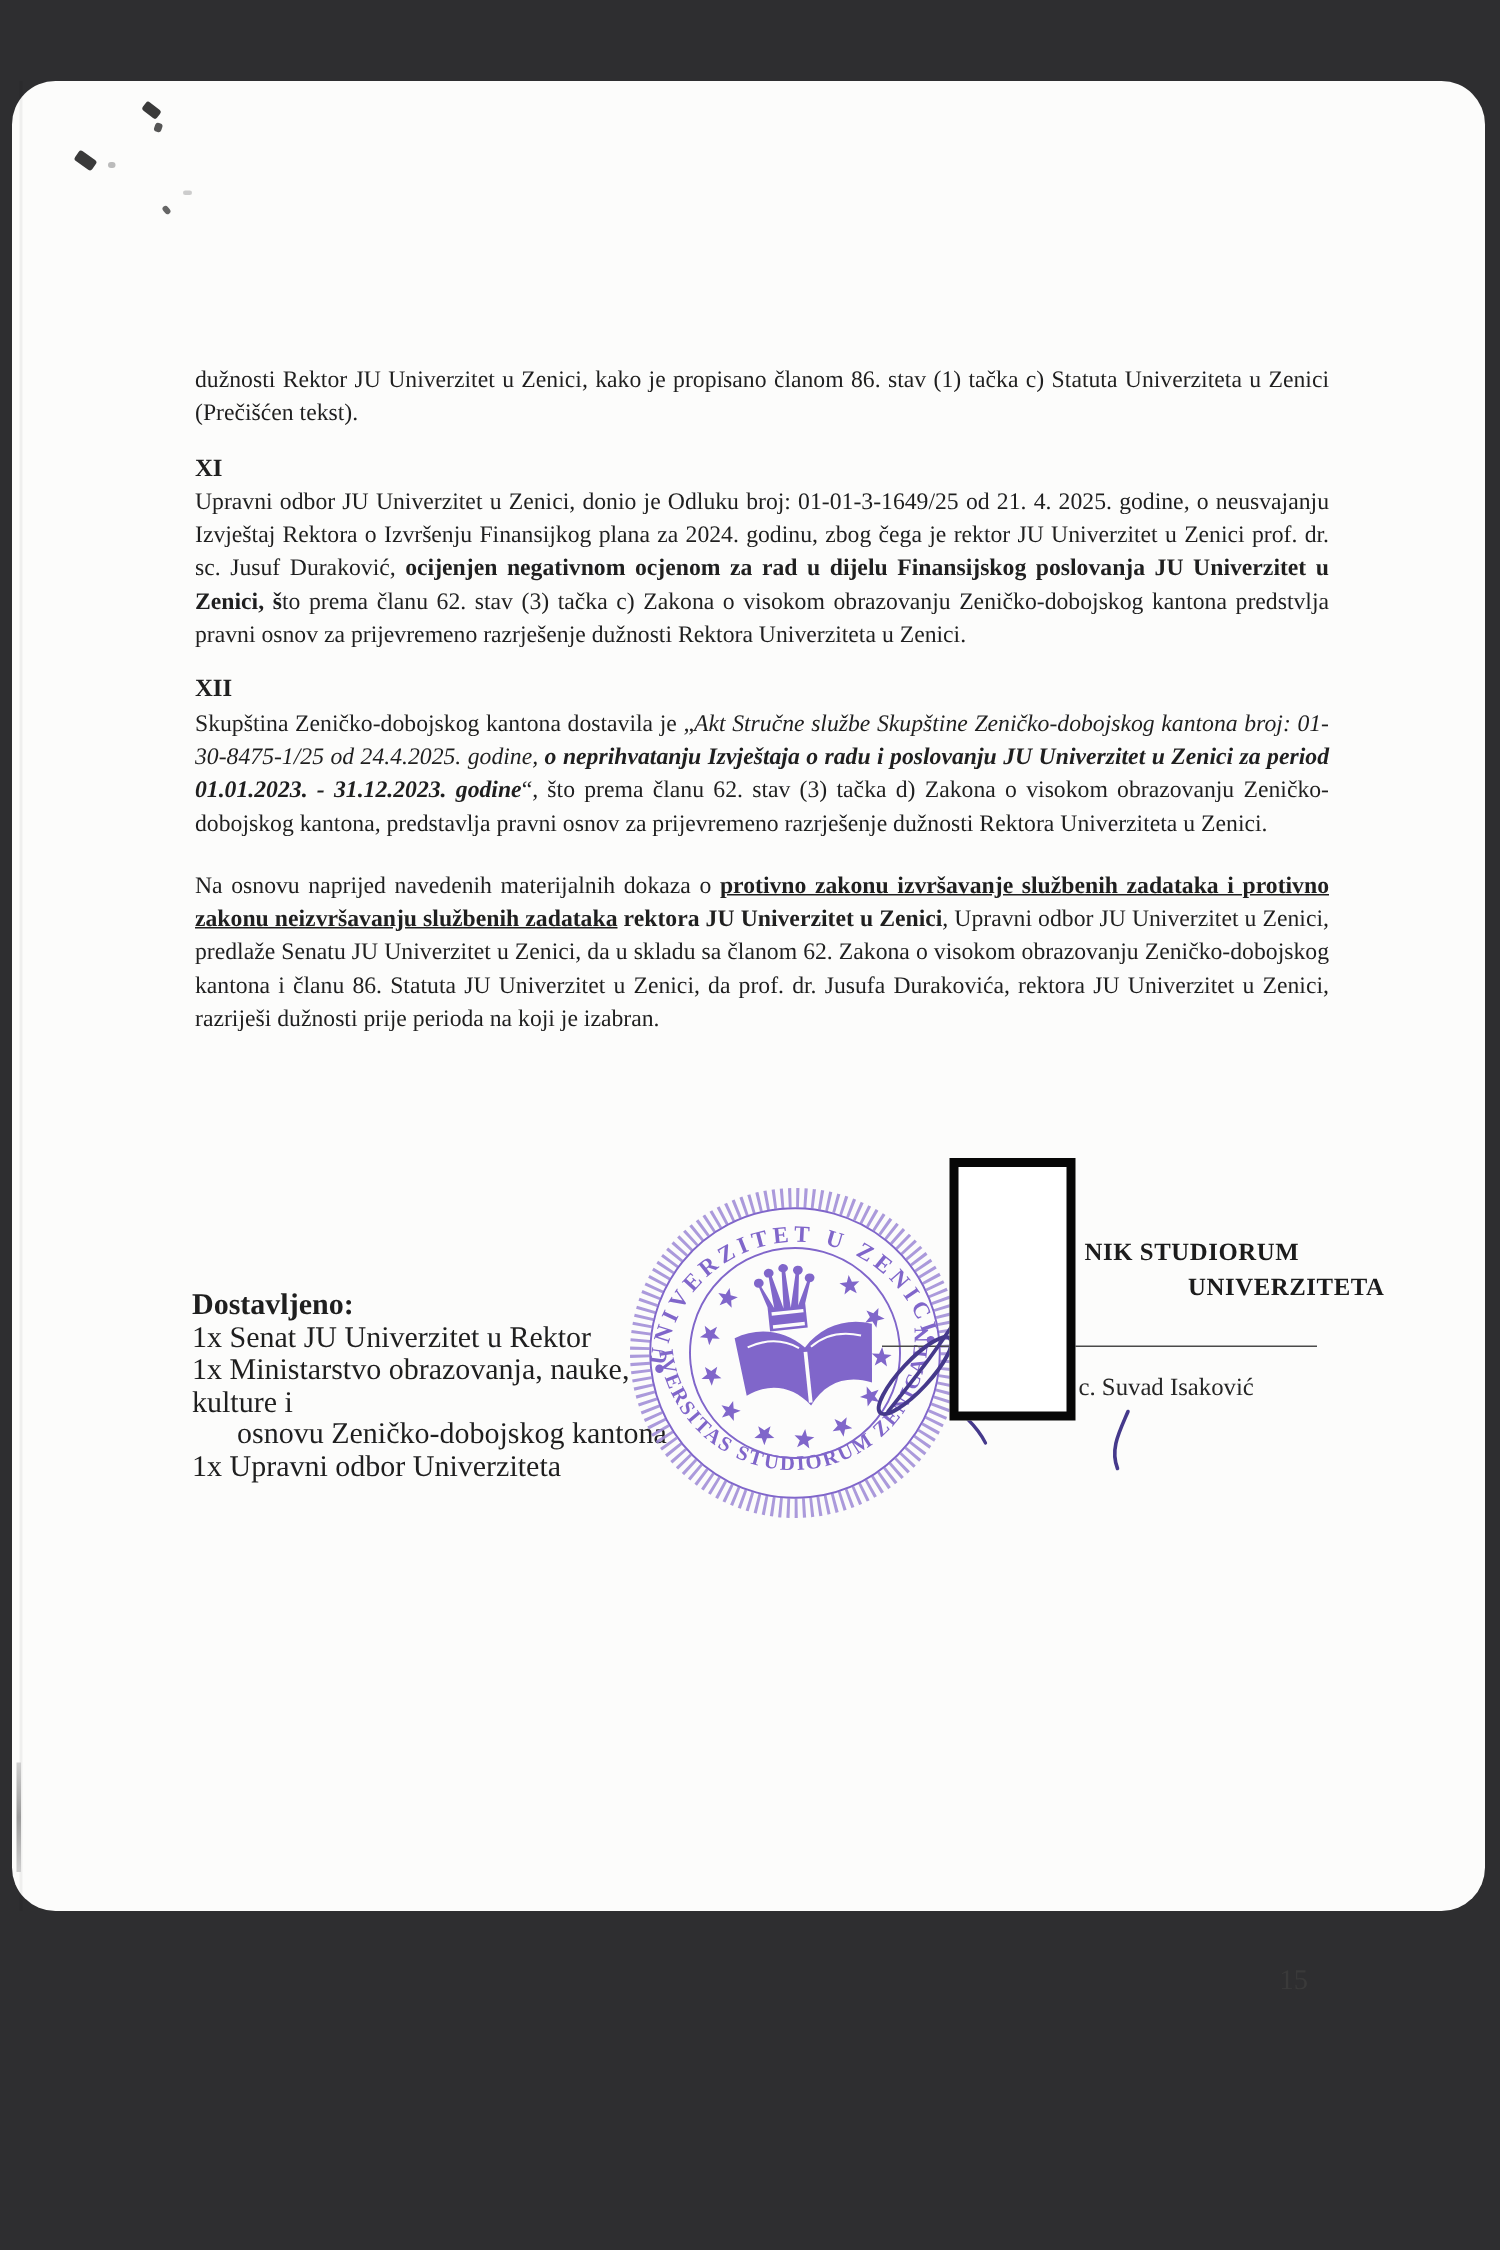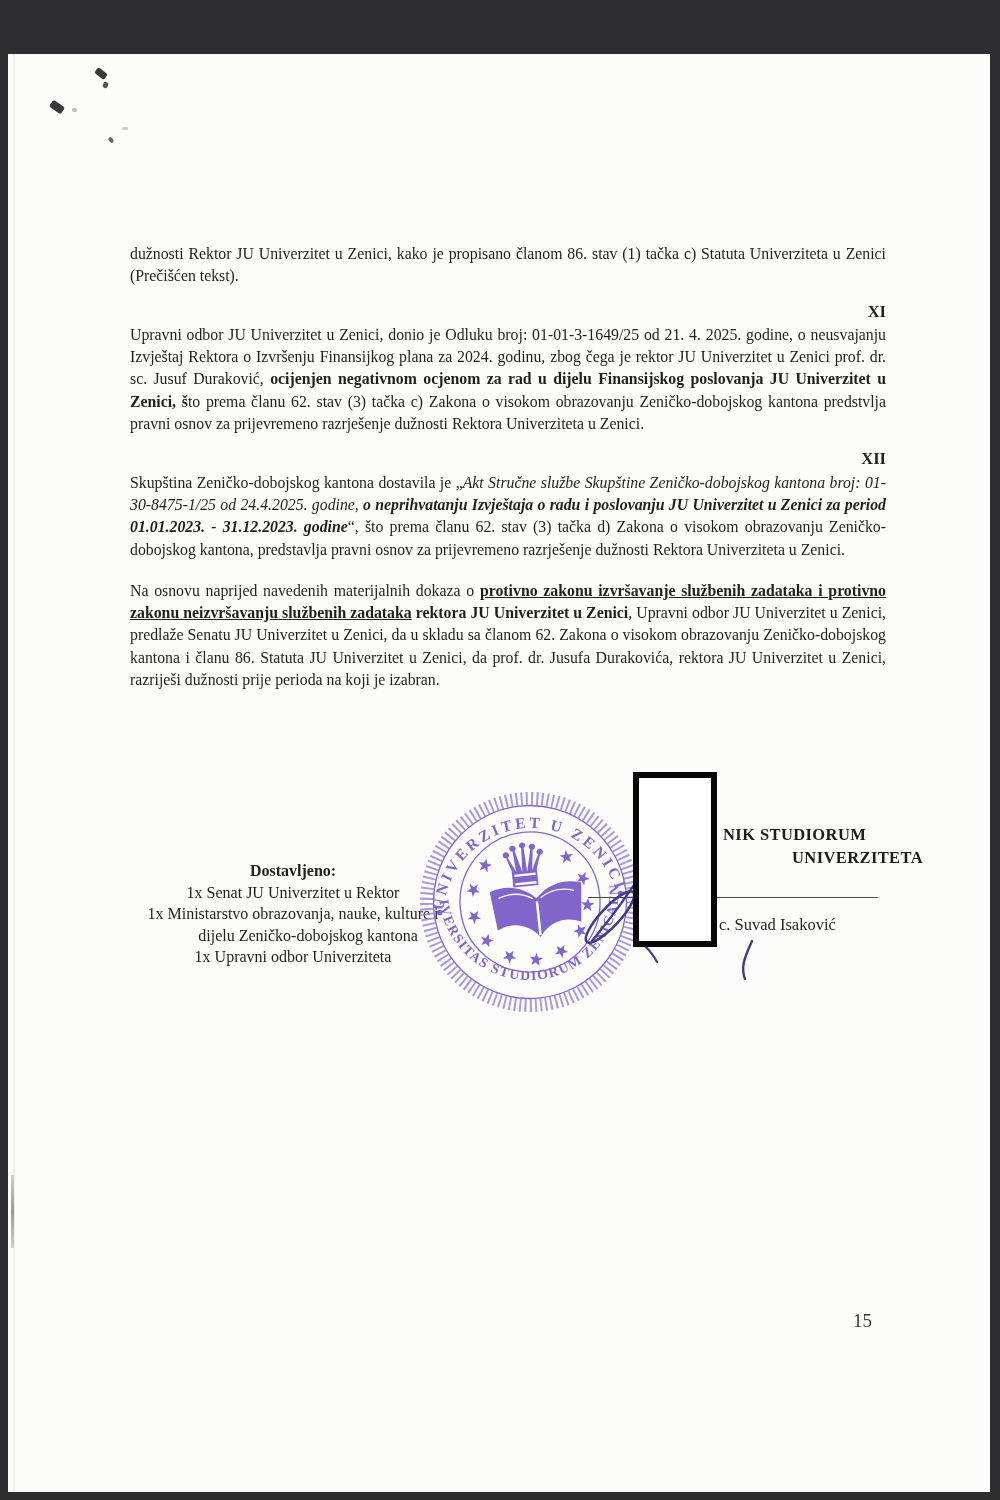--- a/index.html
+++ b/index.html
@@ -2,45 +2,45 @@
 <html style="--paper: #fcfcfb; --backdrop: #2e2e30; --ink: #1f1f1f; --stamp: #7a5ec8; --stamp-light: #9d89d6; --signature-ink: #45398b;"><head>
 <meta charset="utf-8">
 <style>
   :root{
     --paper:#fcfcfb; --backdrop:#2e2e30; --ink:#1f1f1f;
     --stamp:#7a5ec8; --stamp-light:#9d89d6; --signature-ink:#45398b;
   }
   html,body{margin:0;padding:0;}
   body{width:1000px;height:1500px;background:var(--backdrop);position:relative;overflow:hidden;
        font-family:"Liberation Serif","DejaVu Serif",serif;}
-  .page{position:absolute;left:8px;top:54px;width:982px;height:1438px;background:var(--paper);}
+  .page{position:absolute;left:8px;top:54px;width:982px;height:1220px;background:var(--paper);border-radius:29px;}
   .crease{position:absolute;left:5px;top:0;width:2px;height:100%;background:rgba(0,0,0,0.05);}
   .crease-dark{position:absolute;left:3px;top:1121px;width:3px;height:73px;
       background:linear-gradient(#cfcfcf,#9a9a9a,#cfcfcf);}
   .speck{position:absolute;background:#3a3a3a;border-radius:2px;}
   .sp1{left:87px;top:16px;width:12px;height:7px;transform:rotate(38deg);}
   .sp2{left:95px;top:28px;width:5px;height:6px;transform:rotate(20deg);background:#555;}
   .sp3{left:42px;top:49px;width:14px;height:8px;transform:rotate(35deg);}
   .sp4{left:64px;top:54px;width:5px;height:4px;background:#bbb;}
   .sp5{left:100px;top:84px;width:6px;height:4px;transform:rotate(50deg);background:#666;}
   .sp6{left:114px;top:73px;width:6px;height:3px;background:#ccc;}
 
   .textblock{position:absolute;left:122px;top:189px;width:756px;color:var(--ink);
       font-size:15.8px;line-height:22.3px;z-index:1;}
   .para{margin:0;}
   .para.body{text-align:justify;}
-  .para.heading{text-align:right;font-weight:bold;font-size:16.5px;margin:13px 0 1px 0;}
+  .para.heading{text-align:left;font-weight:bold;font-size:16.5px;margin:13px 0 1px 0;}
   .para.gap-before{margin-top:19px;}
   .bold{font-weight:bold;}
   .italic{font-style:italic;}
   .bold-italic{font-weight:bold;font-style:italic;}
   .bold-underline{font-weight:bold;text-decoration:underline;}
 
   .distribution{position:absolute;left:120px;top:806px;width:330px;color:var(--ink);
-      font-size:16px;line-height:21.5px;z-index:1;text-align:center;}
+      font-size:20px;line-height:21.5px;z-index:1;}
   .dist-title{font-weight:bold;}
   .dist-item.indent{padding-left:30px;}
 
   .stamp-svg{position:absolute;left:407px;top:733px;width:230px;height:230px;z-index:2;opacity:.95;}
   .seal-text-top{font-family:"Liberation Serif",serif;font-weight:bold;font-size:15.5px;
       letter-spacing:3.2px;fill:var(--stamp);}
   .seal-text-bottom{font-family:"Liberation Serif",serif;font-weight:bold;font-size:13.8px;
       letter-spacing:1.4px;fill:var(--stamp);}
 
   .sig-rule{position:absolute;left:580px;top:843px;width:290px;height:0;
@@ -79,21 +79,21 @@
       <div class="para heading"><span>XII</span></div>
       <div class="para body"><span>Skupština Zeničko-dobojskog kantona dostavila je „</span><span class="italic">Akt Stručne službe Skupštine Zeničko-dobojskog kantona broj: 01-30-8475-1/25 od 24.4.2025. godine, </span><span class="bold-italic">o neprihvatanju Izvještaja o radu i poslovanju JU Univerzitet u Zenici za period 01.01.2023. - 31.12.2023. godine</span><span>“, što prema članu 62. stav (3) tačka d) Zakona o visokom obrazovanju Zeničko-dobojskog kantona, predstavlja pravni osnov za prijevremeno razrješenje dužnosti Rektora Univerziteta u Zenici.</span></div>
       <div class="para body gap-before"><span>Na osnovu naprijed navedenih materijalnih dokaza o </span><span class="bold-underline">protivno zakonu izvršavanje službenih zadataka  i protivno zakonu neizvršavanju službenih zadataka</span><span class="bold"> rektora JU Univerzitet u Zenici</span><span>, Upravni odbor JU Univerzitet u Zenici, predlaže Senatu JU Univerzitet u Zenici, da u skladu sa članom 62. Zakona o visokom obrazovanju Zeničko-dobojskog kantona i članu 86. Statuta JU Univerzitet u Zenici, da prof. dr. Jusufa Durakovića, rektora JU Univerzitet u Zenici, razriješi dužnosti prije perioda na koji je izabran.</span></div>
     </div>
 
   <div class="distribution">
     <div class="dist-title">Dostavljeno:</div>
     <div>
         <div class="dist-item">1x Senat JU Univerzitet u Rektor</div>
         <div class="dist-item">1x Ministarstvo obrazovanja, nauke, kulture i</div>
-        <div class="dist-item indent">dijelu Zeničko-dobojskog kantona</div>
+        <div class="dist-item indent">osnovu Zeničko-dobojskog kantona</div>
         <div class="dist-item">1x Upravni odbor Univerziteta</div>
       </div>
   </div>
 
   <svg class="stamp-svg" viewBox="0 0 230 230">
     <g transform="rotate(-6 115 115)">
       <circle cx="115" cy="115" r="103.5" fill="none" stroke="var(--stamp-light)" stroke-width="13" stroke-dasharray="2 3.2" opacity="0.9"></circle>
       <circle cx="115" cy="115" r="96.5" fill="none" stroke="var(--stamp)" stroke-width="1.3"></circle>
       <circle cx="115" cy="115" r="70" fill="none" stroke="var(--stamp)" stroke-width="1.3"></circle>
       <defs>

